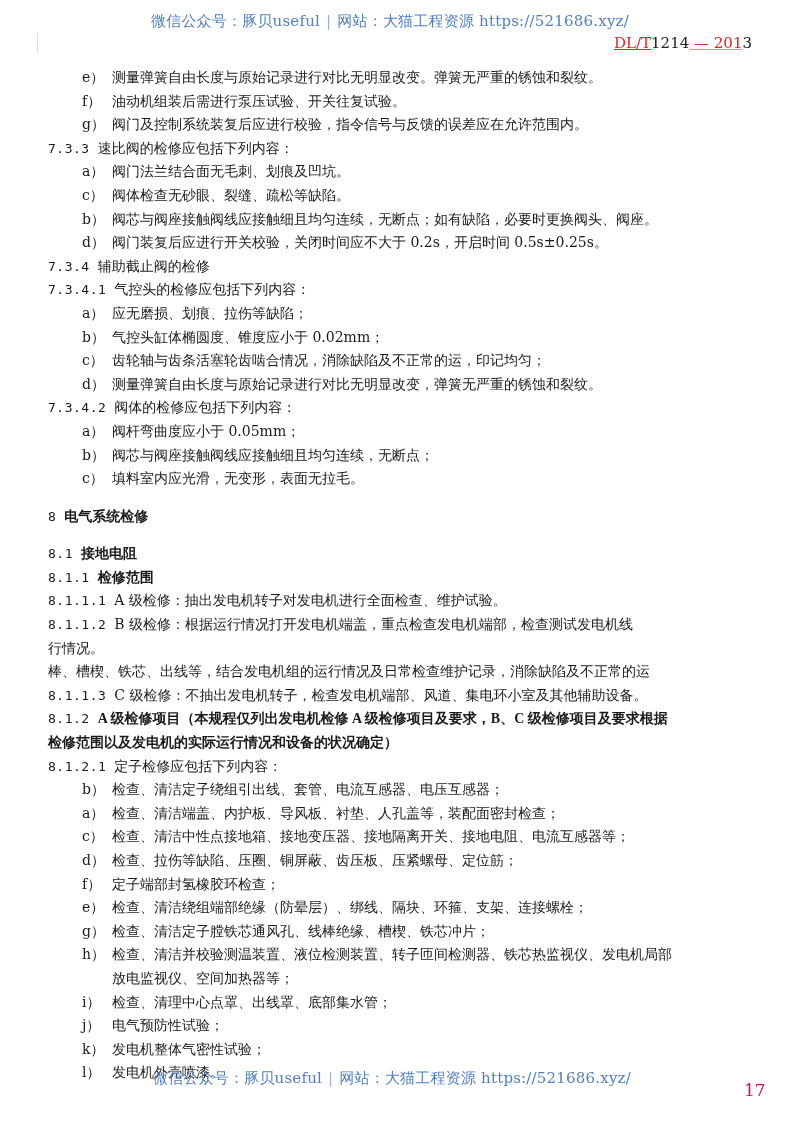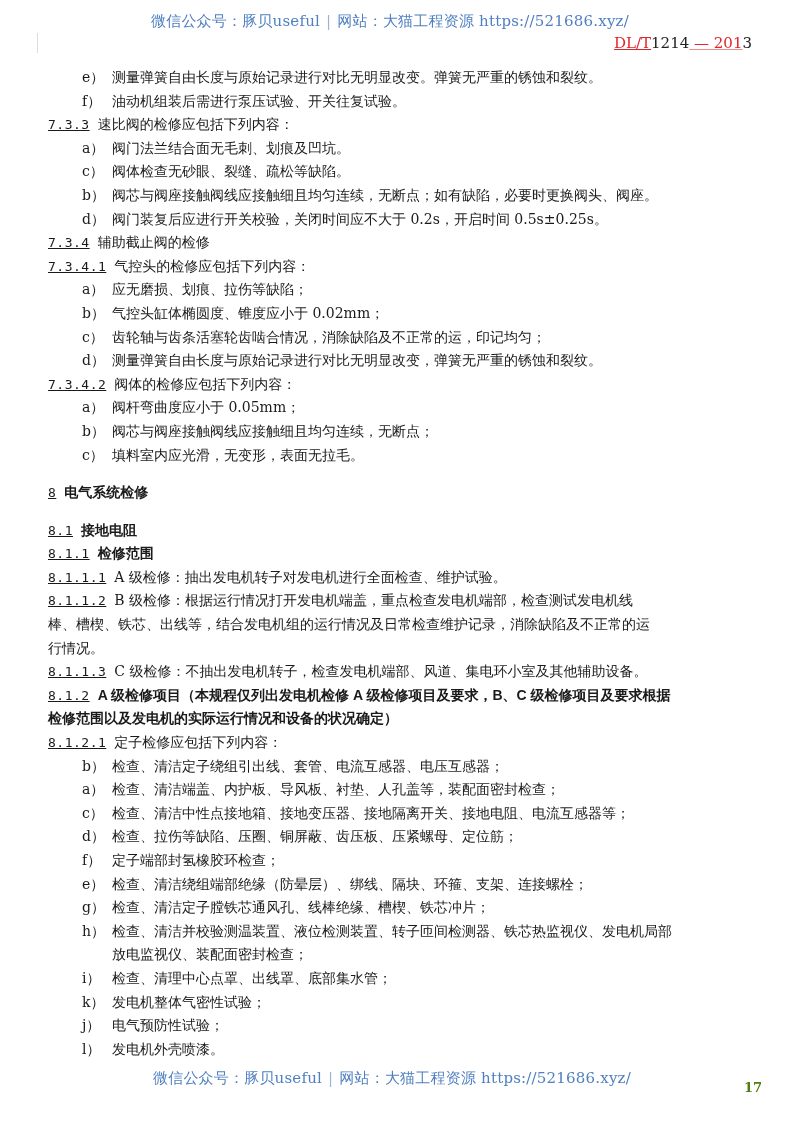--- a/index.html
+++ b/index.html
@@ -7,47 +7,48 @@
          font-family: "DejaVu Serif", "Liberation Serif", serif; color: #1a1a1a; }
   .watermark { position: absolute; left: 0; width: 800px; text-align: center;
                color: #4f7fc0; font-size: 15px; letter-spacing: 0.2px; white-space: nowrap; }
   .watermark .sep { color: #9ab3d8; margin: 0 6px; }
   .wm-top { top: 12px; left: -10px; }
   .wm-bottom { top: 1069px; left: -8px; }
   .margin-line { position: absolute; left: 37px; top: 33px; width: 1px; height: 20px; background: #dcdcdc; }
   .std-code { position: absolute; top: 34px; right: 48px; font-size: 15px; white-space: nowrap; color: #222; }
   .std-code .red { color: #e0242a; text-decoration: underline; text-decoration-color: #e0242a; }
   .std-code .pink { color: #e0242a; text-decoration: underline; text-decoration-color: #f28b8b; }
-  .page-num { position: absolute; top: 1080px; left: 744px; font-size: 13px; color: #4d7c0f; font-weight: bold; }
+  .page-num { position: absolute; top: 1080px; left: 744px; font-size: 17px; color: #be185d; }
 
   .content { position: absolute; left: 48px; top: 66px; width: 710px; font-size: 14px; }
   .line { height: 23.6px; line-height: 23.6px; white-space: nowrap; }
   .item { padding-left: 34px; }
   .item .mk { display: inline-block; width: 30px; }
   .item .tx { }
   .item-cont { padding-left: 64px; }
-  .num { display: inline-block; margin-right: 8px; font-family: "DejaVu Sans Mono", "Liberation Mono", monospace; font-size: 13px; letter-spacing: 0.5px; text-decoration: underline; }
-  .bold { font-weight: bold; font-family: Liberation Sans, sans-serif; }
+  .num { display: inline-block; margin-right: 8px; font-family: "DejaVu Sans Mono", "Liberation Mono", monospace; font-size: 13px; letter-spacing: 0.5px; }
+  .bold { font-weight: bold; font-family: Liberation Serif, serif; }
   .gap { height: 14px; }
 </style>
 </head>
 <body>
 
 <div class="watermark wm-top">
   <span>微信公众号：豚贝useful</span><span class="sep">|</span><span>网站：大猫工程资源 https://521686.xyz/</span>
 </div>
 <div class="margin-line"></div>
 <div class="std-code">
   <span class="red">DL/T</span><span>1214</span><span class="pink"> — </span><span class="pink">201</span><span>3</span>
 </div>
 
 <div class="content">
 
   <div class="line item"><span class="mk">e）</span><span class="tx">测量弹簧自由长度与原始记录进行对比无明显改变。弹簧无严重的锈蚀和裂纹。</span></div>
   <div class="line item"><span class="mk">f）</span><span class="tx">油动机组装后需进行泵压试验、开关往复试验。</span></div>
+  <div class="line item"><span class="mk">g）</span><span class="tx">阀门及控制系统装复后应进行校验，指令信号与反馈的误差应在允许范围内。</span></div>
 
   <div class="line"><span class="num">7.3.3</span><span>速比阀的检修应包括下列内容：</span></div>
   <div class="line item"><span class="mk">a）</span><span>阀门法兰结合面无毛刺、划痕及凹坑。</span></div>
   <div class="line item"><span class="mk">c）</span><span>阀体检查无砂眼、裂缝、疏松等缺陷。</span></div>
   <div class="line item"><span class="mk">b）</span><span>阀芯与阀座接触阀线应接触细且均匀连续，无断点；如有缺陷，必要时更换阀头、阀座。</span></div>
   <div class="line item"><span class="mk">d）</span><span>阀门装复后应进行开关校验，关闭时间应不大于 0.2s，开启时间 0.5s±0.25s。</span></div>
 
   <div class="line"><span class="num">7.3.4</span><span>辅助截止阀的检修</span></div>
   <div class="line"><span class="num">7.3.4.1</span><span>气控头的检修应包括下列内容：</span></div>
   <div class="line item"><span class="mk">a）</span><span>应无磨损、划痕、拉伤等缺陷；</span></div>
@@ -63,39 +64,39 @@
   <div class="gap"></div>
 
   <div class="line"><span class="num">8</span><span class="bold">电气系统检修</span></div>
 
   <div class="gap"></div>
 
   <div class="line"><span class="num">8.1</span><span class="bold">接地电阻</span></div>
   <div class="line"><span class="num">8.1.1</span><span class="bold">检修范围</span></div>
   <div class="line"><span class="num">8.1.1.1</span><span>A 级检修：抽出发电机转子对发电机进行全面检查、维护试验。</span></div>
   <div class="line"><span class="num">8.1.1.2</span><span>B 级检修：根据运行情况打开发电机端盖，重点检查发电机端部，检查测试发电机线</span></div>
+  <div class="line"><span>行情况。</span></div>
   <div class="line"><span>棒、槽楔、铁芯、出线等，结合发电机组的运行情况及日常检查维护记录，消除缺陷及不正常的运</span></div>
-  <div class="line"><span>行情况。</span></div>
   <div class="line"><span class="num">8.1.1.3</span><span>C 级检修：不抽出发电机转子，检查发电机端部、风道、集电环小室及其他辅助设备。</span></div>
 
   <div class="line"><span class="num">8.1.2</span><span class="bold">A 级检修项目（本规程仅列出发电机检修 A 级检修项目及要求，B、C 级检修项目及要求根据</span></div>
   <div class="line"><span class="bold">检修范围以及发电机的实际运行情况和设备的状况确定）</span></div>
   <div class="line"><span class="num">8.1.2.1</span><span>定子检修应包括下列内容：</span></div>
 
   <div class="line item"><span class="mk">b）</span><span>检查、清洁定子绕组引出线、套管、电流互感器、电压互感器；</span></div>
   <div class="line item"><span class="mk">a）</span><span>检查、清洁端盖、内护板、导风板、衬垫、人孔盖等，装配面密封检查；</span></div>
   <div class="line item"><span class="mk">c）</span><span>检查、清洁中性点接地箱、接地变压器、接地隔离开关、接地电阻、电流互感器等；</span></div>
   <div class="line item"><span class="mk">d）</span><span>检查、拉伤等缺陷、压圈、铜屏蔽、齿压板、压紧螺母、定位筋；</span></div>
   <div class="line item"><span class="mk">f）</span><span>定子端部封氢橡胶环检查；</span></div>
   <div class="line item"><span class="mk">e）</span><span>检查、清洁绕组端部绝缘（防晕层）、绑线、隔块、环箍、支架、连接螺栓；</span></div>
   <div class="line item"><span class="mk">g）</span><span>检查、清洁定子膛铁芯通风孔、线棒绝缘、槽楔、铁芯冲片；</span></div>
   <div class="line item"><span class="mk">h）</span><span>检查、清洁并校验测温装置、液位检测装置、转子匝间检测器、铁芯热监视仪、发电机局部</span></div>
-  <div class="line item-cont"><span>放电监视仪、装配面密封检查；</span></div>
+  <div class="line item-cont"><span>放电监视仪、空间加热器等；</span></div>
   <div class="line item"><span class="mk">i）</span><span>检查、清理中心点罩、出线罩、底部集水管；</span></div>
+  <div class="line item"><span class="mk">j）</span><span>电气预防性试验；</span></div>
   <div class="line item"><span class="mk">k）</span><span>发电机整体气密性试验；</span></div>
-  <div class="line item"><span class="mk">j）</span><span>电气预防性试验；</span></div>
   <div class="line item"><span class="mk">l）</span><span>发电机外壳喷漆。</span></div>
 </div>
 
 <div class="watermark wm-bottom">
   <span>微信公众号：豚贝useful</span><span class="sep">|</span><span>网站：大猫工程资源 https://521686.xyz/</span>
 </div>
 <div class="page-num">17</div>
 
 </body></html>

